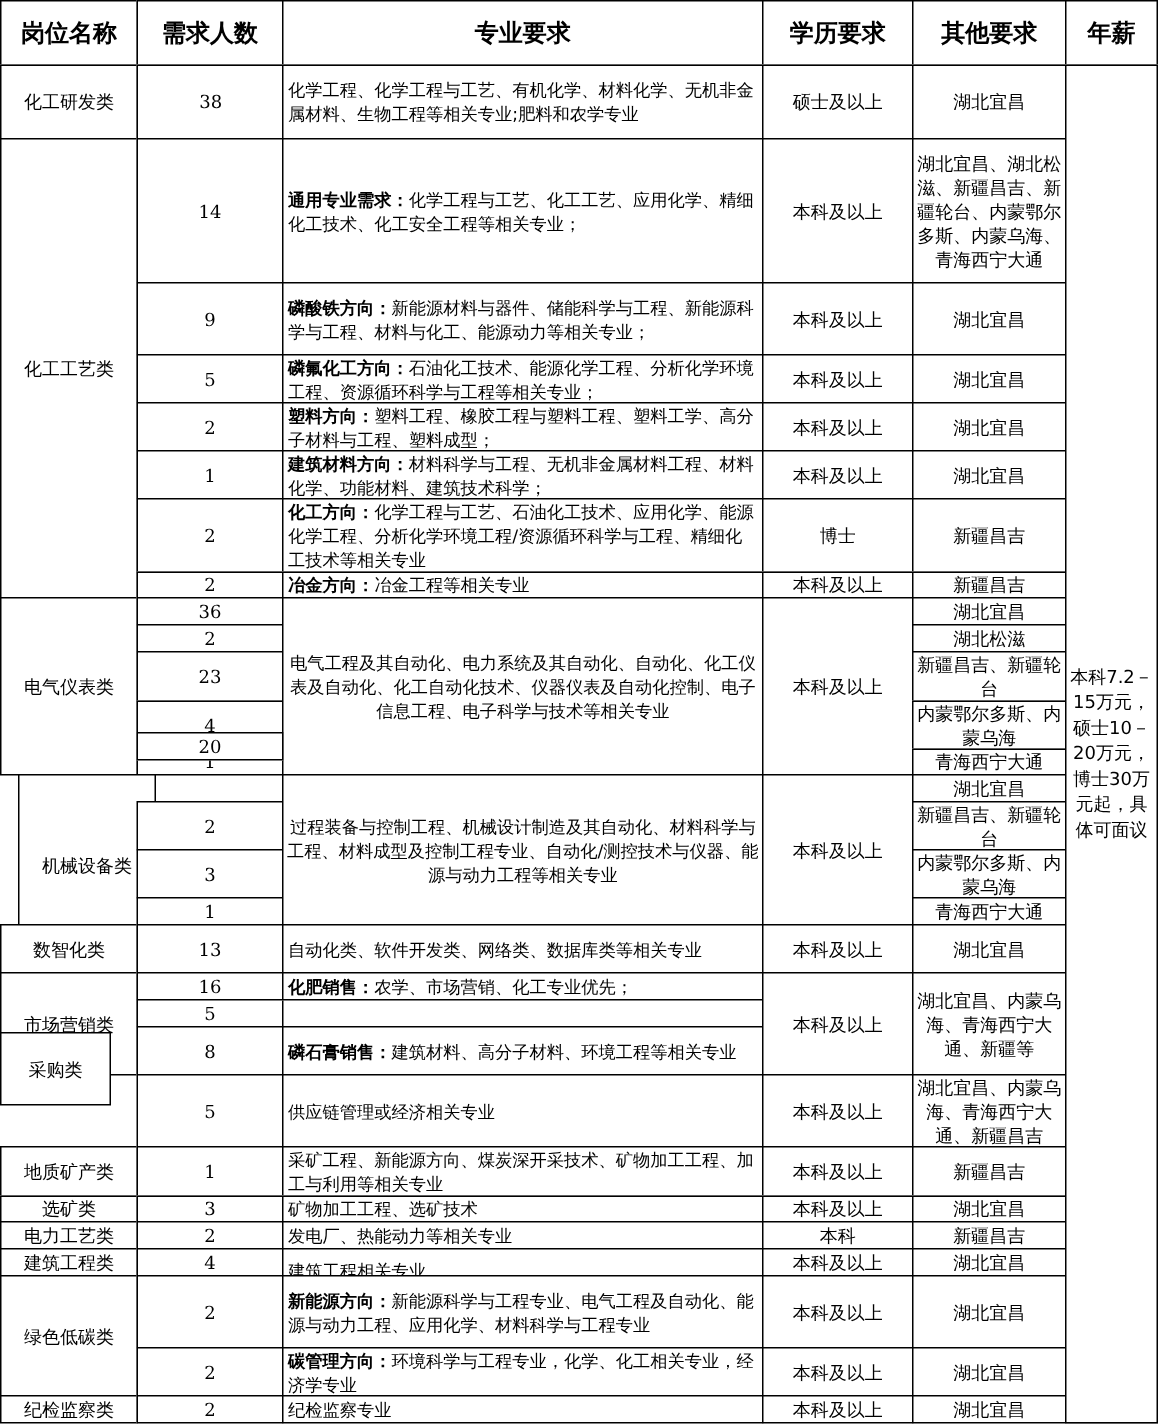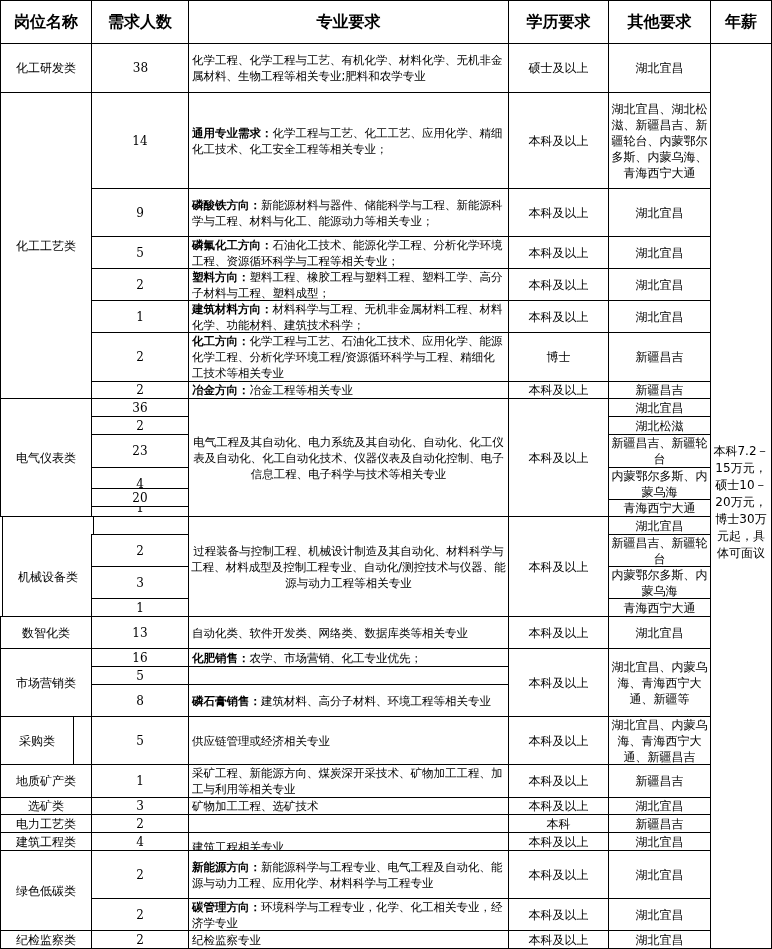--- a/index.html
+++ b/index.html
@@ -189,21 +189,21 @@
   <div class="cell" style="left:608px;top:434px;width:103px;height:34px">
       <span class="txt">新疆昌吉、新疆轮台</span>
     </div>
   <div class="cell" style="left:608px;top:467px;width:103px;height:33px">
       <span class="txt">内蒙鄂尔多斯、内蒙乌海</span>
     </div>
   <div class="cell" style="left:608px;top:499px;width:103px;height:18px">
       <span class="txt">青海西宁大通</span>
     </div>
 
-  <div class="cell" style="left:2px;top:516px;width:92px;height:122px">
+  <div class="cell" style="left:12px;top:516px;width:92px;height:122px">
       <span class="txt">机械设备类</span>
     </div>
   <div class="cell num" style="left:91px;top:488px;width:98px;height:19px">
       <span class="txt">20</span>
     </div>
   <div class="cell num" style="left:91px;top:534px;width:98px;height:33px">
       <span class="txt">2</span>
     </div>
   <div class="cell num" style="left:91px;top:566px;width:98px;height:33px">
       <span class="txt">3</span>
@@ -267,21 +267,21 @@
   <div class="cell left spec" style="left:188px;top:684px;width:321px;height:33px">
       <span class="txt"><span class="bold-lead">磷石膏销售：</span><span>建筑材料、高分子材料、环境工程等相关专业</span></span>
     </div>
   <div class="cell" style="left:508px;top:648px;width:101px;height:69px">
       <span class="txt">本科及以上</span>
     </div>
   <div class="cell" style="left:608px;top:648px;width:103px;height:69px">
       <span class="txt">湖北宜昌、内蒙乌海、青海西宁大通、新疆等</span>
     </div>
 
-  <div class="cell" style="left:0;top:716px;width:74px;height:49px">
+  <div class="cell" style="left:0;top:688px;width:74px;height:49px">
       <span class="txt">采购类</span>
     </div>
   <div class="cell num" style="left:91px;top:716px;width:98px;height:49px">
       <span class="txt">5</span>
     </div>
   <div class="cell left spec" style="left:188px;top:716px;width:321px;height:49px">
       <span class="txt">供应链管理或经济相关专业</span>
     </div>
   <div class="cell" style="left:508px;top:716px;width:101px;height:49px">
       <span class="txt">本科及以上</span>
@@ -321,20 +321,23 @@
   <div class="cell" style="left:608px;top:797px;width:103px;height:18px">
       <span class="txt">湖北宜昌</span>
     </div>
 
   <div class="cell" style="left:0;top:814px;width:92px;height:19px">
       <span class="txt">电力工艺类</span>
     </div>
   <div class="cell num" style="left:91px;top:814px;width:98px;height:19px">
       <span class="txt">2</span>
     </div>
+  <div class="cell left spec" style="left:188px;top:814px;width:321px;height:19px">
+      <span class="txt">发电厂、热能动力等相关专业</span>
+    </div>
   <div class="cell" style="left:508px;top:814px;width:101px;height:19px">
       <span class="txt">本科</span>
     </div>
   <div class="cell" style="left:608px;top:814px;width:103px;height:19px">
       <span class="txt">新疆昌吉</span>
     </div>
 
   <div class="cell" style="left:0;top:832px;width:92px;height:19px">
       <span class="txt">建筑工程类</span>
     </div>

